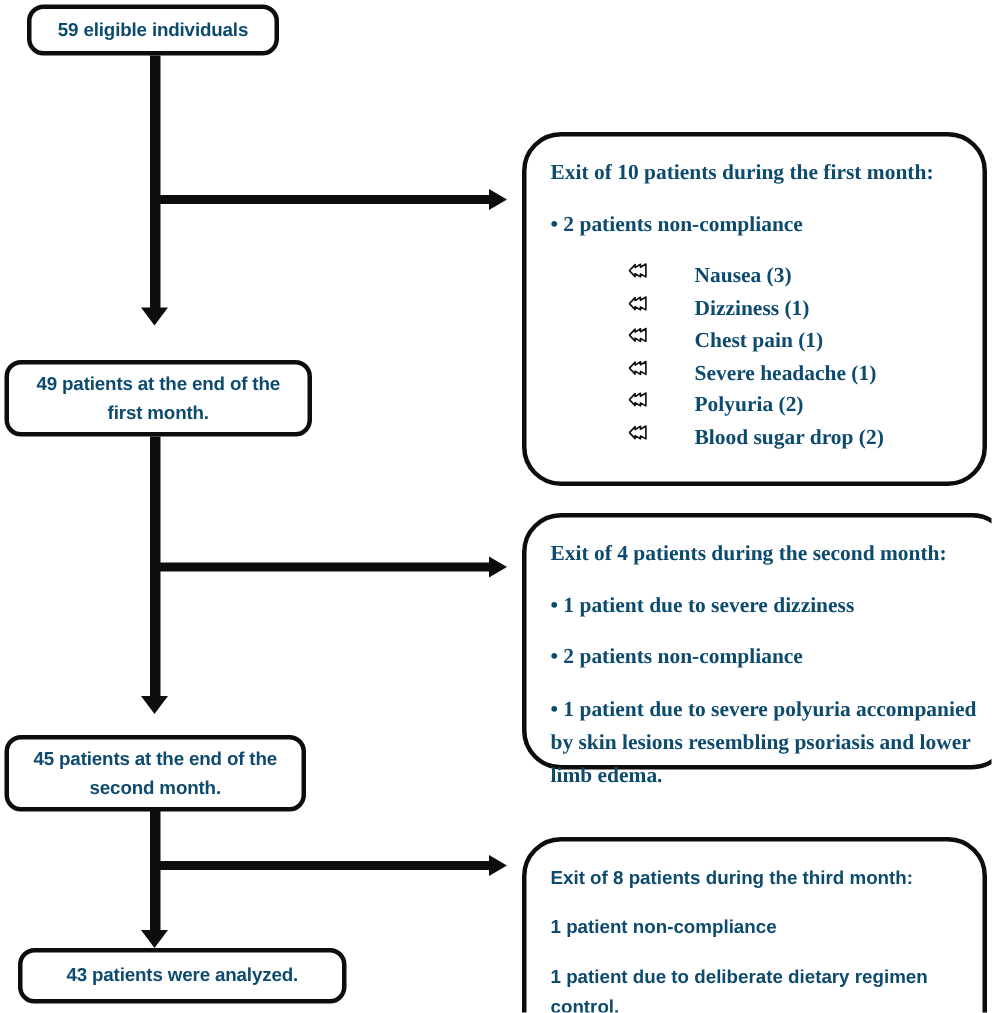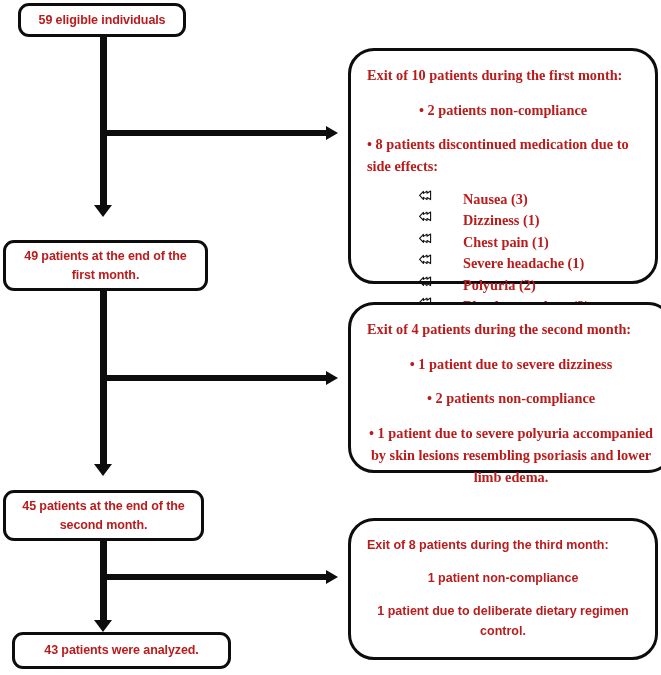--- a/index.html
+++ b/index.html
@@ -10,36 +10,37 @@
   }
   .stage{position:absolute;left:0;top:0;width:661px;height:675px;}
 
   
   .box{
     position:absolute;
     box-sizing:border-box;
     border:3px solid #0d0d0d;
     border-radius:12px;
     background:#fff;
-    color:#b91c1c;
+    color:#0c4a6e;
   }
   .box.lft{
     border-radius:11px;
     display:flex;align-items:center;justify-content:center;
     text-align:center;
     font-family:"Liberation Sans",sans-serif;
     font-weight:700;
     font-size:12.5px;
     line-height:1.45;
     letter-spacing:-0.1px;
     padding:2px 8px;
   }
   .box.rgt{
     border-radius:26px;
     padding:14px 16px 12px 16px;
+    margin-top:40px;
   }
   .box.rgt.serif{
     font-family:"Liberation Serif",serif;
     font-weight:700;
     font-size:14.3px;
     line-height:1.52;
   }
   .box.rgt.sans{
     font-family:"Liberation Sans",sans-serif;
     font-weight:700;
@@ -53,21 +54,21 @@
   #box-month2     {left:3px;   top:490px; width:201px; height:51px;}
   #box-analyzed   {left:12px;  top:632px; width:219px; height:37px;}
 
   #box-exit1 {left:348px; top:48px;  width:310px; height:236px;}
   #box-exit2 {left:348px; top:302px; width:326px; height:171px;}
   #box-exit3 {left:348px; top:518px; width:310px; height:142px;}
 
   
   .p{margin:0 0 0 0;}
   .p.head{margin-bottom:13px;}
-  .p.b{margin-bottom:13px;text-align:center;}
+  .p.b{margin-bottom:13px;}
   .p.b.last{margin-bottom:0;}
   .p.tight{margin-bottom:11px;}
 
   
   .sublist{
     margin:6px 0 0 0;padding:0;list-style:none;
   }
   .sublist li{
     display:flex;align-items:flex-start;
     margin:0 0 0 52px;
@@ -147,21 +148,20 @@
     <span>45 patients at the end of the second month.</span>
   </div>
 
   <div class="box lft" id="box-analyzed">
     <span>43 patients were analyzed.</span>
   </div>
 
   <div class="box rgt serif" id="box-exit1">
     <p class="p head">Exit of 10 patients during the first month:</p>
     <p class="p b">• 2 patients non-compliance</p>
-    <p class="p tight">• 8 patients discontinued medication due to side effects:</p>
     <ul class="sublist">
       <li>
         <span class="wd">
           <svg width="13" height="11" viewBox="0 0 13 11" aria-hidden="true">
             <path d="M0.6 5.4 L4.4 1.4 L4.4 3.4 L8.0 1.2 L8.0 3.2 L11.6 1.0 L11.6 9.6 L8.0 7.6 L8.0 9.6 L4.4 7.4 L4.4 9.4 Z" fill="none" stroke="#111" stroke-width="1.1" stroke-linejoin="round"></path>
           </svg>
         </span>
         <span class="sublabel">Nausea (3)</span>
       </li>
       <li>

